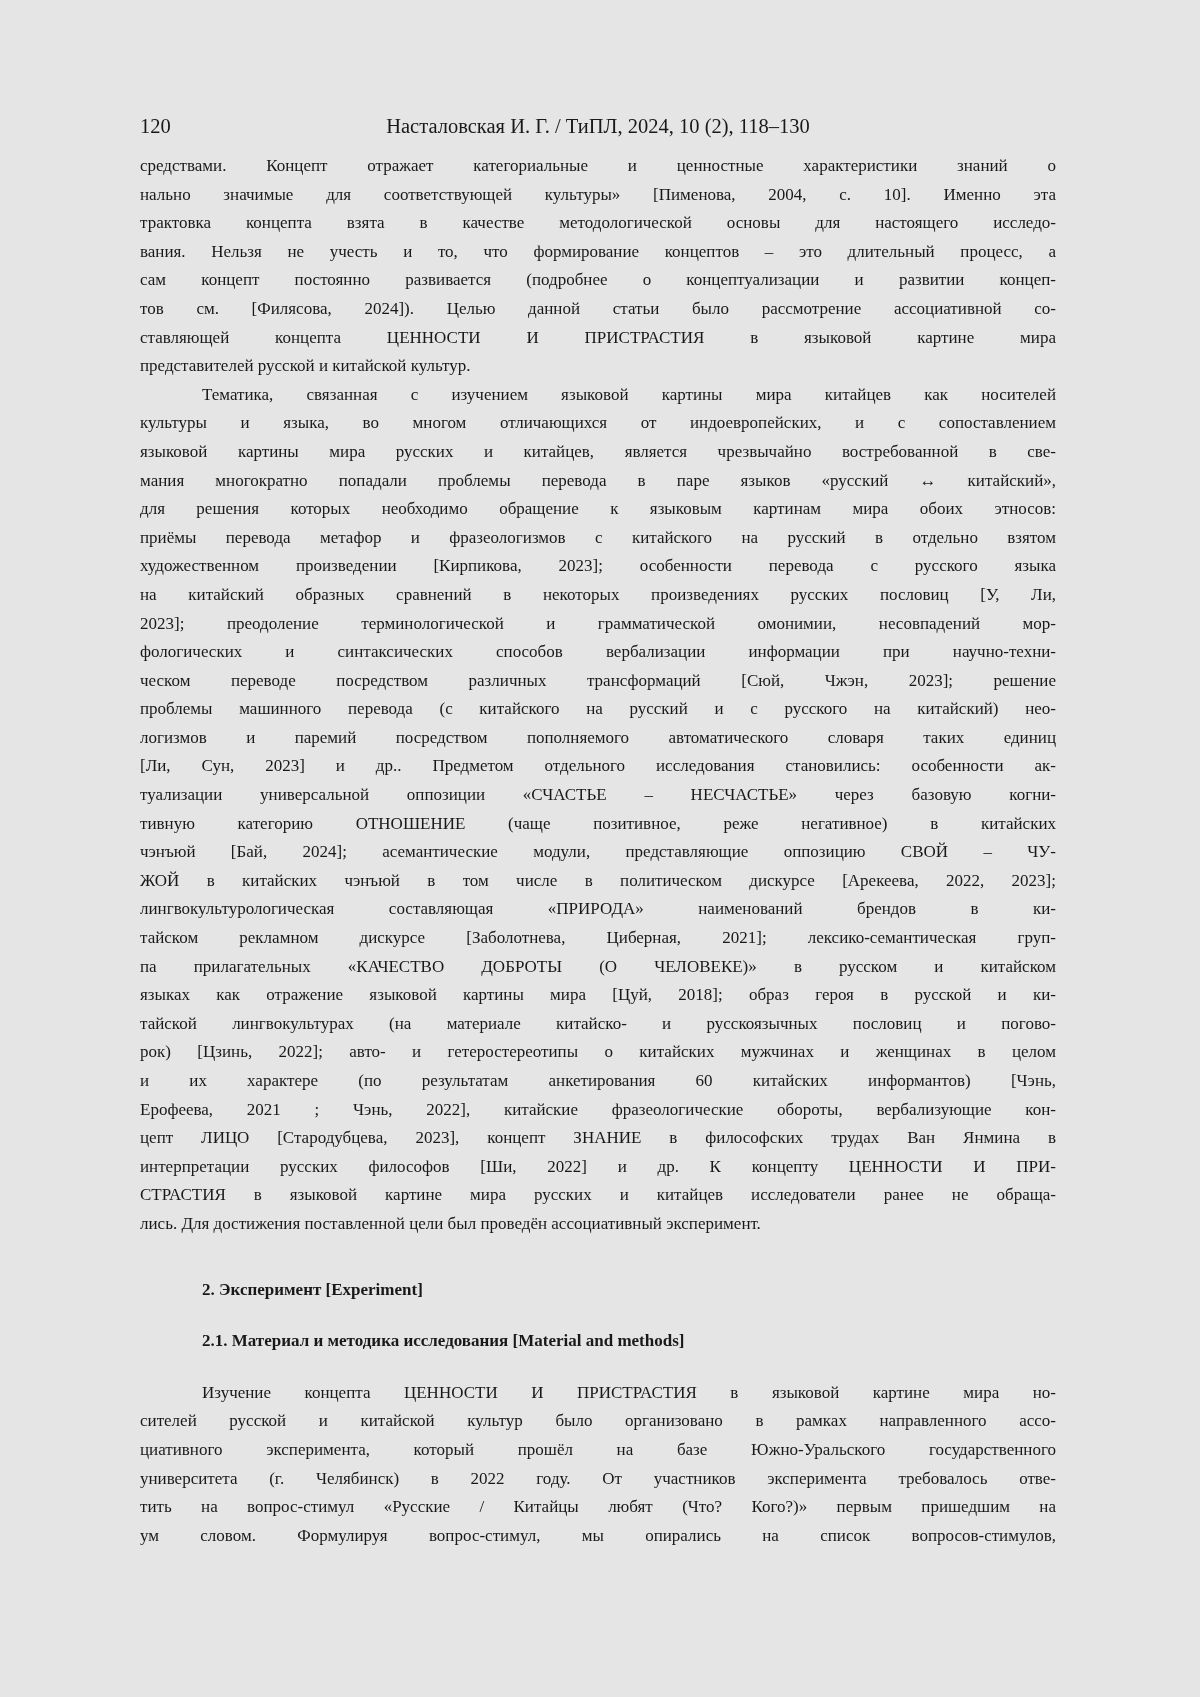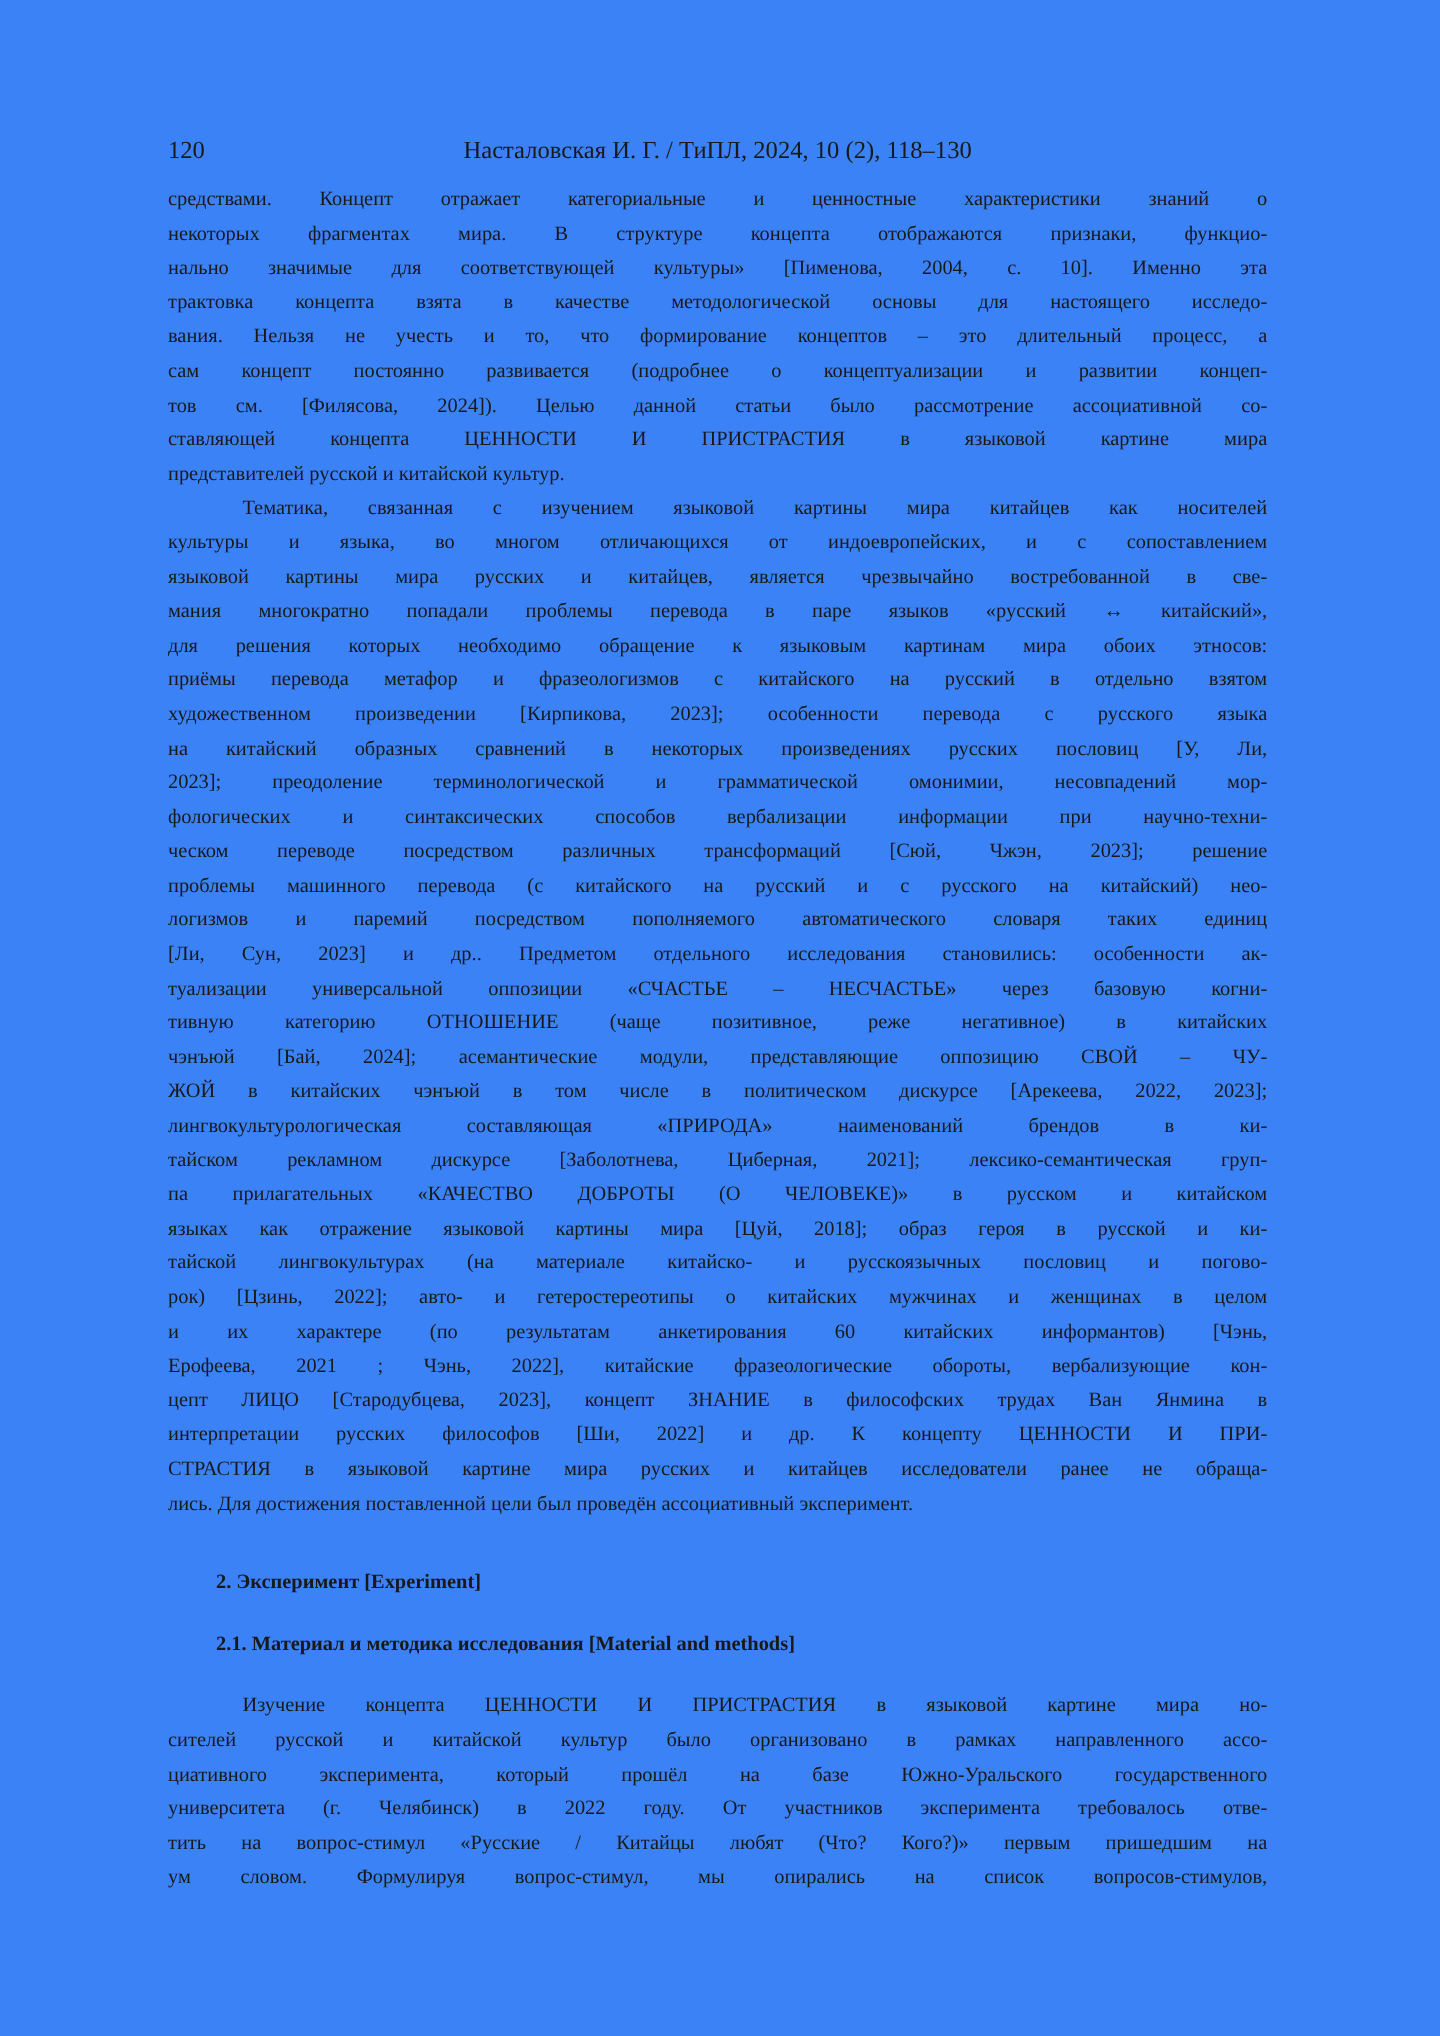--- a/index.html
+++ b/index.html
@@ -4,21 +4,21 @@
 <style>
   html, body {
     margin: 0;
     padding: 0;
     background: #ffffff;
   }
   .sheet {
     position: relative;
     width: 1200px;
     height: 1697px;
-    background: #3b82f6;
+    background: #e5e5e5;
     color: #191919;
     font-family: "Liberation Serif", "DejaVu Serif", serif;
     overflow: hidden;
   }
   .column {
     position: absolute;
     left: 140px;
     top: 113px;
     width: 916px;
   }
@@ -47,40 +47,39 @@
   .line.last {
     text-align-last: left;
   }
   .line.indent {
     text-indent: 62px;
     font-family: Liberation Serif, serif;
   }
   .heading {
     font-weight: bold;
     line-height: 28.6px;
-    margin: 0 0 23px 40px;
+    margin: 0 0 23px 62px;
     white-space: nowrap;
   }
   .heading.space-top {
     margin-top: 37px;
   }
 </style>
 </head>
 <body>
 
 <div class="sheet">
   <div class="column">
     <div class="page-header">
       <span class="page-num">120</span>
       <span>Насталовская И. Г. / ТиПЛ, 2024, 10 (2), 118–130</span>
     </div>
     <div class="content">
         <div class="paragraph">
           <div class="line">средствами. Концепт отражает категориальные и ценностные характеристики знаний о</div>
-          <div class="line">некоторых фрагментах мира. В структуре концепта отображаются признаки, функцио-</div>
           <div class="line">нально значимые для соответствующей культуры» [Пименова, 2004, с. 10]. Именно эта</div>
           <div class="line">трактовка концепта взята в качестве методологической основы для настоящего исследо-</div>
           <div class="line">вания. Нельзя не учесть и то, что формирование концептов – это длительный процесс, а</div>
           <div class="line">сам концепт постоянно развивается (подробнее о концептуализации и развитии концеп-</div>
           <div class="line">тов см. [Филясова, 2024]). Целью данной статьи было рассмотрение ассоциативной со-</div>
           <div class="line">ставляющей концепта ЦЕННОСТИ И ПРИСТРАСТИЯ в языковой картине мира</div>
           <div class="line last">представителей русской и китайской культур.</div>
         </div>
         <div class="paragraph">
           <div class="line indent">Тематика, связанная с изучением языковой картины мира китайцев как носителей</div>

